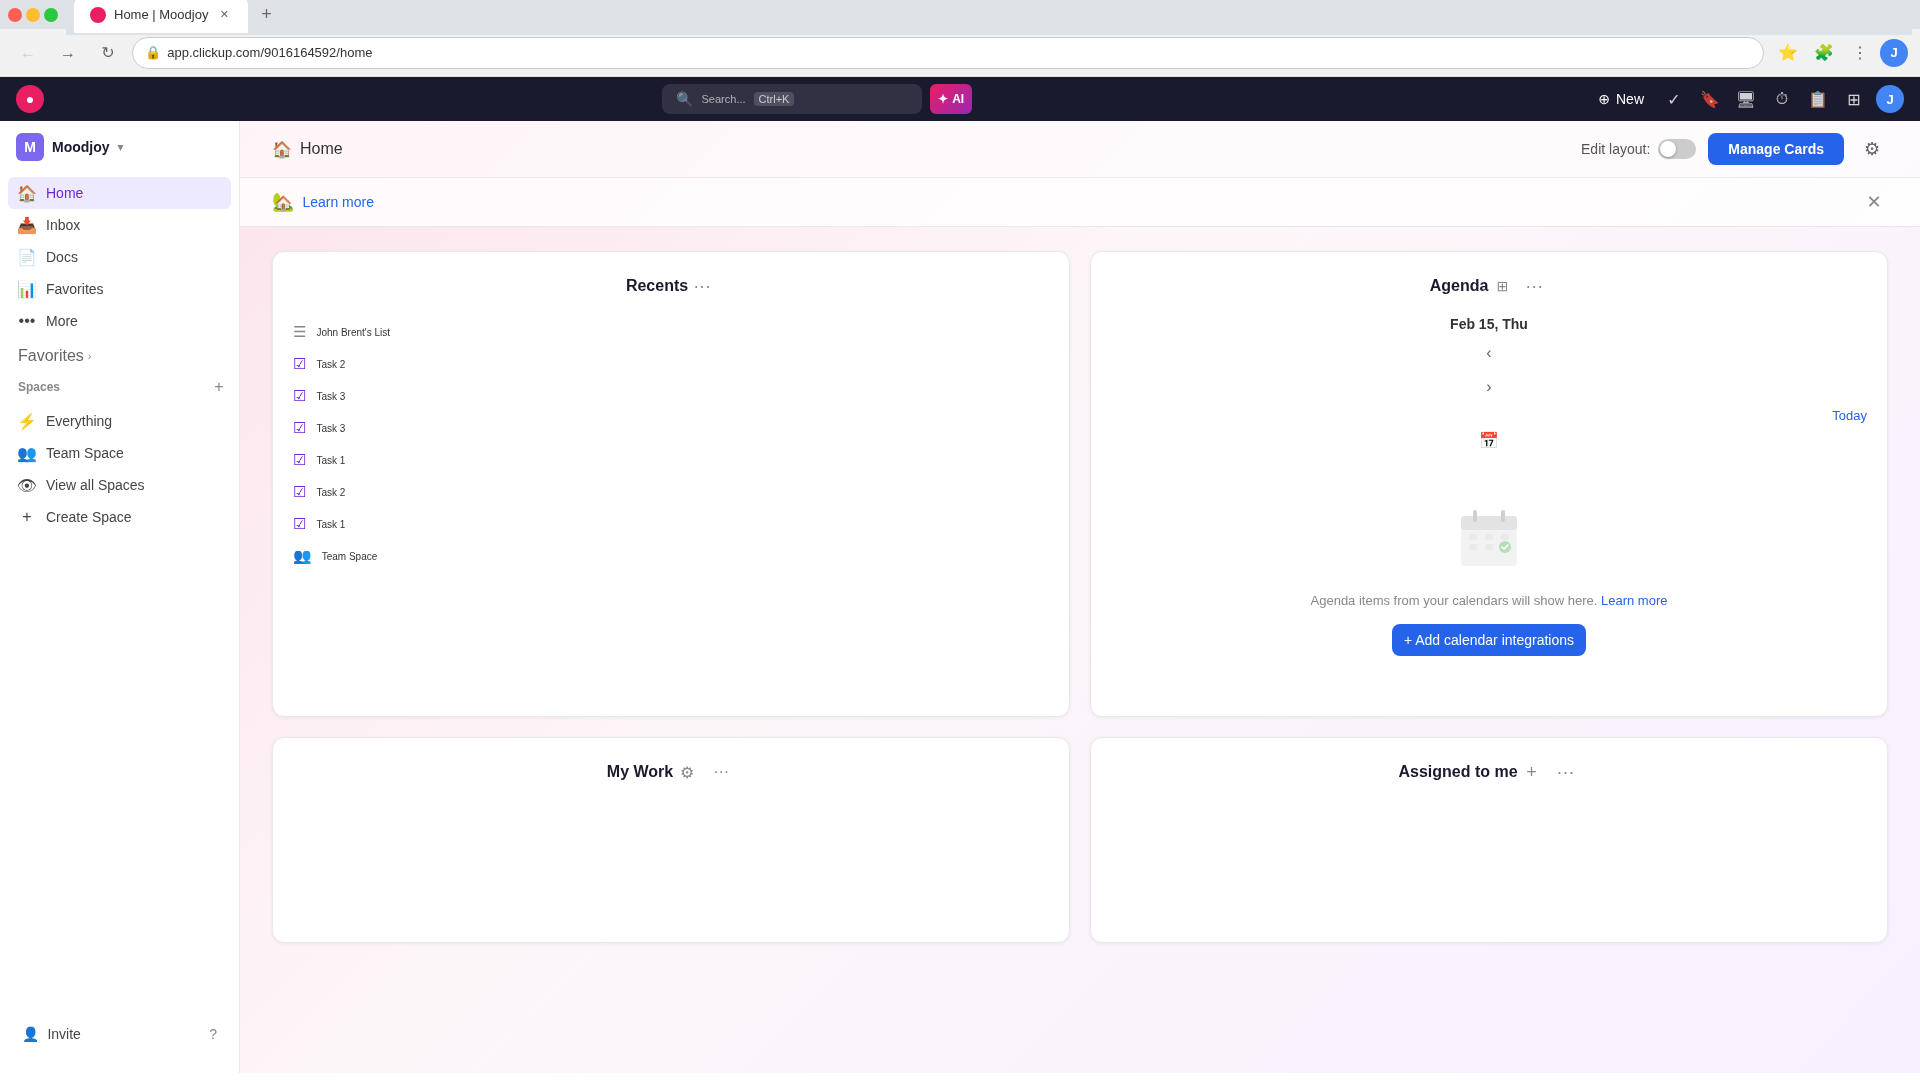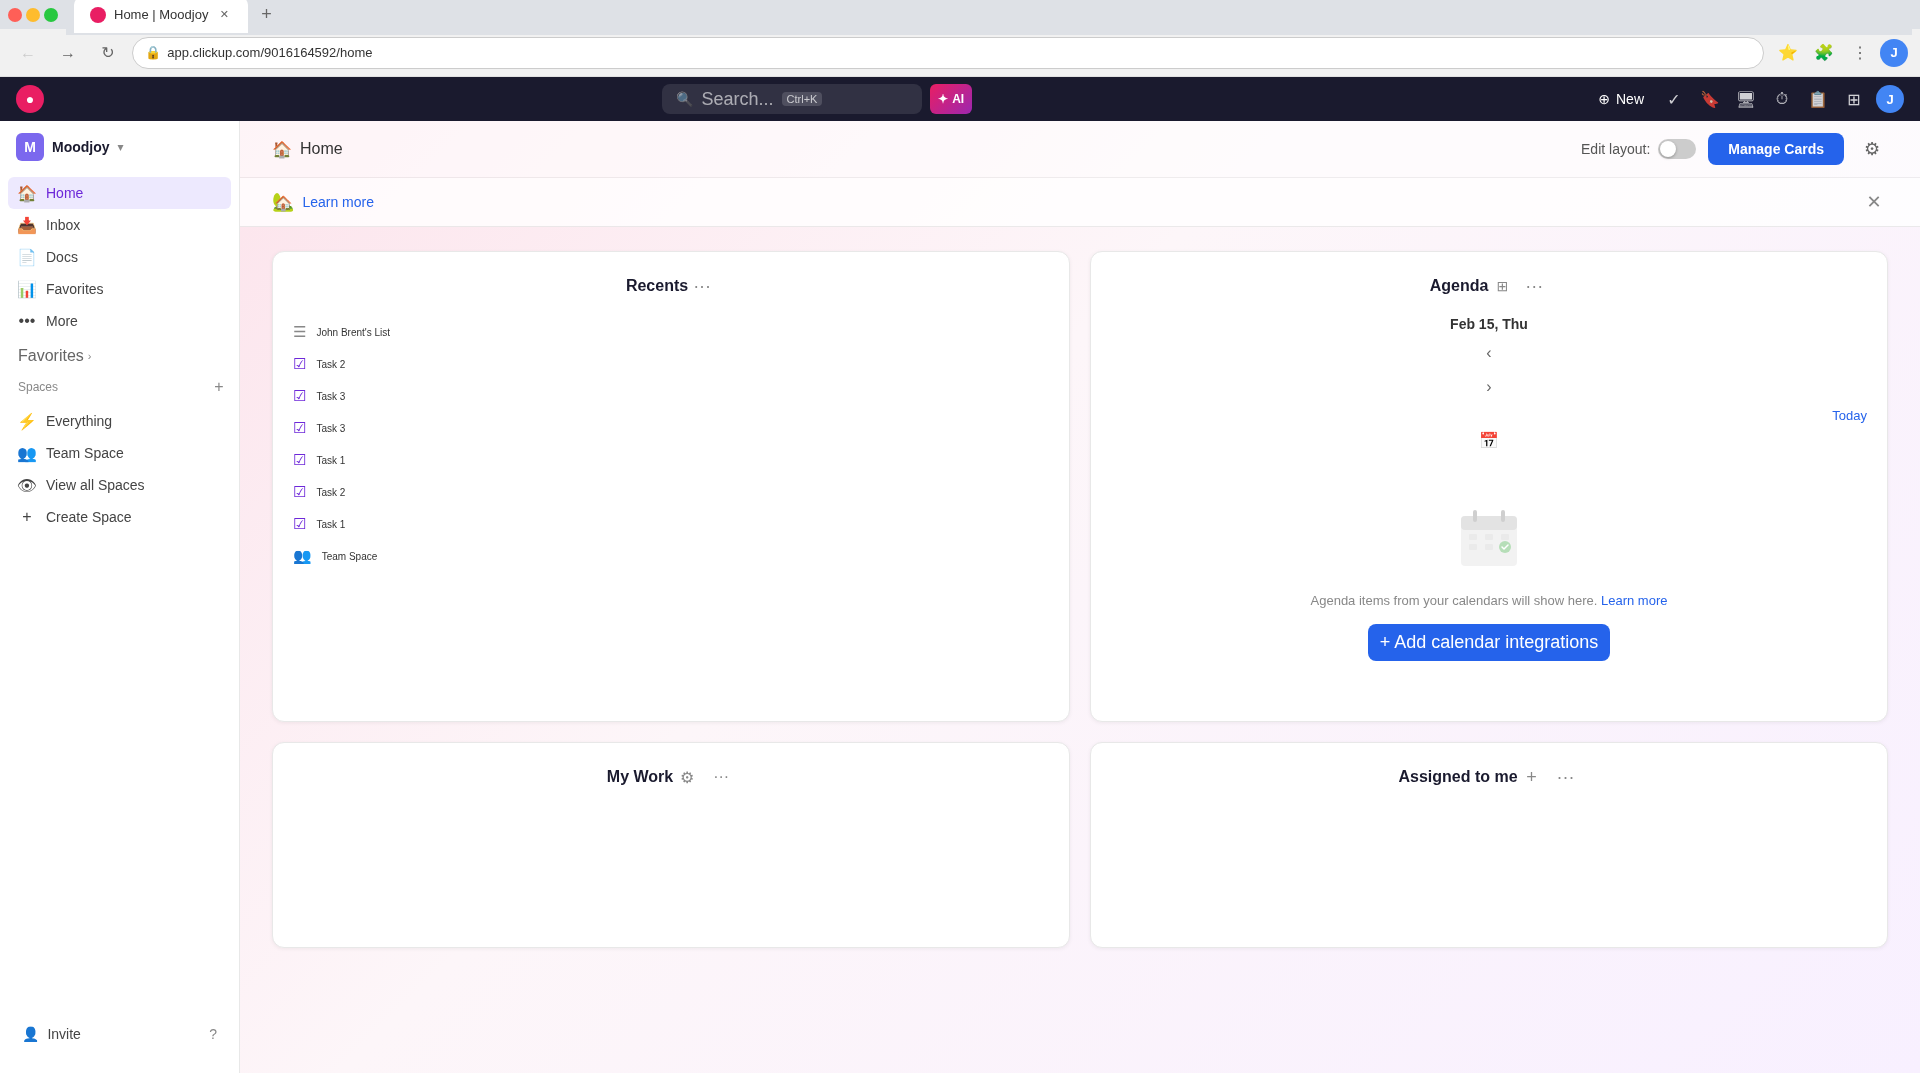--- a/index.html
+++ b/index.html
@@ -28,39 +28,39 @@
     .profile-avatar { width: 28px; height: 28px; border-radius: 50%; background: #4285f4; display: flex; align-items: center; justify-content: center; color: #fff; font-size: 13px; font-weight: 600; }
 
     
     .app-container { display: flex; height: calc(1080px - 128px); }
 
     
     .app-topbar { height: 44px; background: #1a1a2e; display: flex; align-items: center; justify-content: space-between; padding: 0 16px; }
     .topbar-left { display: flex; align-items: center; gap: 8px; }
     .topbar-center { flex: 1; display: flex; justify-content: center; }
     .search-bar { display: flex; align-items: center; background: rgba(255,255,255,0.1); border-radius: 8px; padding: 0 14px; height: 30px; gap: 8px; cursor: pointer; min-width: 260px; }
-    .search-text { color: rgba(255,255,255,0.6); font-size: 18px; }
+    .search-text { color: rgba(255,255,255,0.6); font-size: 11px; }
     .search-shortcut { background: rgba(255,255,255,0.15); border-radius: 4px; padding: 1px 5px; color: rgba(255,255,255,0.7); font-size: 11px; }
     .topbar-right { display: flex; align-items: center; gap: 8px; }
     .new-btn { display: flex; align-items: center; gap: 6px; background: transparent; border: none; color: #fff; cursor: pointer; font-size: 14px; padding: 4px 8px; border-radius: 6px; }
     .topbar-icon { width: 28px; height: 28px; border-radius: 6px; background: transparent; border: none; cursor: pointer; display: flex; align-items: center; justify-content: center; color: rgba(255,255,255,0.8); font-size: 16px; }
     .ai-badge { background: linear-gradient(135deg, #e91e63, #9c27b0); border-radius: 6px; padding: 3px 8px; display: flex; align-items: center; gap: 4px; color: #fff; font-size: 12px; font-weight: 600; cursor: pointer; }
 
     
     .sidebar { width: 240px; background: #fff; border-right: 1px solid #e8e8e8; display: flex; flex-direction: column; height: 100%; overflow-y: auto; padding-bottom: 16px; }
     .sidebar-header { padding: 12px 16px; display: flex; align-items: center; gap: 8px; cursor: pointer; }
     .workspace-icon { width: 28px; height: 28px; background: #7b68ee; border-radius: 6px; display: flex; align-items: center; justify-content: center; color: #fff; font-size: 14px; font-weight: 700; }
     .workspace-name { font-size: 14px; font-weight: 600; color: #1a1a2e; }
     .chevron { color: #888; font-size: 12px; }
     .sidebar-nav { padding: 4px 8px; }
     .sidebar-item { display: flex; align-items: center; gap: 10px; padding: 7px 10px; border-radius: 6px; cursor: pointer; color: #444; font-size: 14px; }
     .sidebar-item.active { background: #ede9fe; color: #6d28d9; }
     .sidebar-item-icon { width: 18px; height: 18px; display: flex; align-items: center; justify-content: center; color: inherit; font-size: 16px; }
     .sidebar-section-header { display: flex; align-items: center; justify-content: space-between; padding: 6px 10px 4px 18px; }
-    .sidebar-section-label { font-size: 12px; color: #888; font-weight: 400; }
+    .sidebar-section-label { font-size: 12px; color: #888; font-weight: 700; }
     .sidebar-add-btn { width: 20px; height: 20px; border: none; background: transparent; cursor: pointer; color: #888; font-size: 16px; border-radius: 4px; display: flex; align-items: center; justify-content: center; }
     .favorites-row { display: flex; align-items: center; padding: 6px 18px; cursor: pointer; }
     .favorites-label { font-size: 16px; color: #666; }
     .favorites-chevron { font-size: 11px; color: #888; margin-left: 4px; }
     .invite-btn { display: flex; align-items: center; gap: 8px; padding: 7px 10px; border-radius: 6px; cursor: pointer; color: #444; font-size: 14px; }
     .help-icon { color: #888; font-size: 14px; margin-left: auto; }
 
     
     .main-content { flex: 1; background: linear-gradient(135deg, #fce4ec 0%, #fdf6f9 40%, #f8f0ff 100%); overflow-y: auto; }
 
@@ -101,21 +101,21 @@
     .recent-label { font-size: 10px; color: #333; }
     .agenda-date-row { display: flex; align-items: center; gap: 8px; margin-bottom: 16px; flex-direction: column; }
     .agenda-date { font-size: 14px; font-weight: 600; color: #333; }
     .agenda-nav-btn { background: transparent; border: none; cursor: pointer; color: #666; font-size: 16px; width: 26px; height: 26px; display: flex; align-items: center; justify-content: center; border-radius: 4px; }
     .agenda-today-btn { margin-left: auto; font-size: 13px; color: #2563eb; background: transparent; border: none; cursor: pointer; font-weight: 500; }
     .agenda-cal-icon { color: #666; font-size: 16px; cursor: pointer; }
     .agenda-empty { display: flex; flex-direction: column; align-items: center; justify-content: center; padding: 40px 20px; text-align: center; }
     .agenda-cal-visual { font-size: 48px; margin-bottom: 12px; opacity: 0.4; }
     .agenda-empty-text { font-size: 13px; color: #888; margin-bottom: 16px; }
     .agenda-empty-link { color: #2563eb; text-decoration: none; cursor: pointer; }
-    .add-cal-btn { background: #2563eb; color: #fff; border: none; border-radius: 8px; padding: 8px 12px; font-size: 18px; cursor: pointer; display: flex; align-items: center; gap: 6px; }
+    .add-cal-btn { background: #2563eb; color: #fff; border: none; border-radius: 8px; padding: 8px 12px; font-size: 14px; cursor: pointer; display: flex; align-items: center; gap: 6px; }
     .mywork-actions { display: flex; align-items: center; gap: 6px; }
     .mywork-icon-btn { width: 28px; height: 28px; border: none; background: transparent; cursor: pointer; color: #888; font-size: 16px; display: flex; align-items: center; justify-content: center; border-radius: 4px; }
     .assigned-actions { display: flex; align-items: center; gap: 6px; }
     .card-add-btn { width: 28px; height: 28px; border: none; background: transparent; cursor: pointer; color: #888; font-size: 18px; display: flex; align-items: center; justify-content: center; border-radius: 4px; }
     .card-body-empty { min-height: 120px; }
   </style>
 </head>
 <body>
 
 <div class="browser-chrome">

